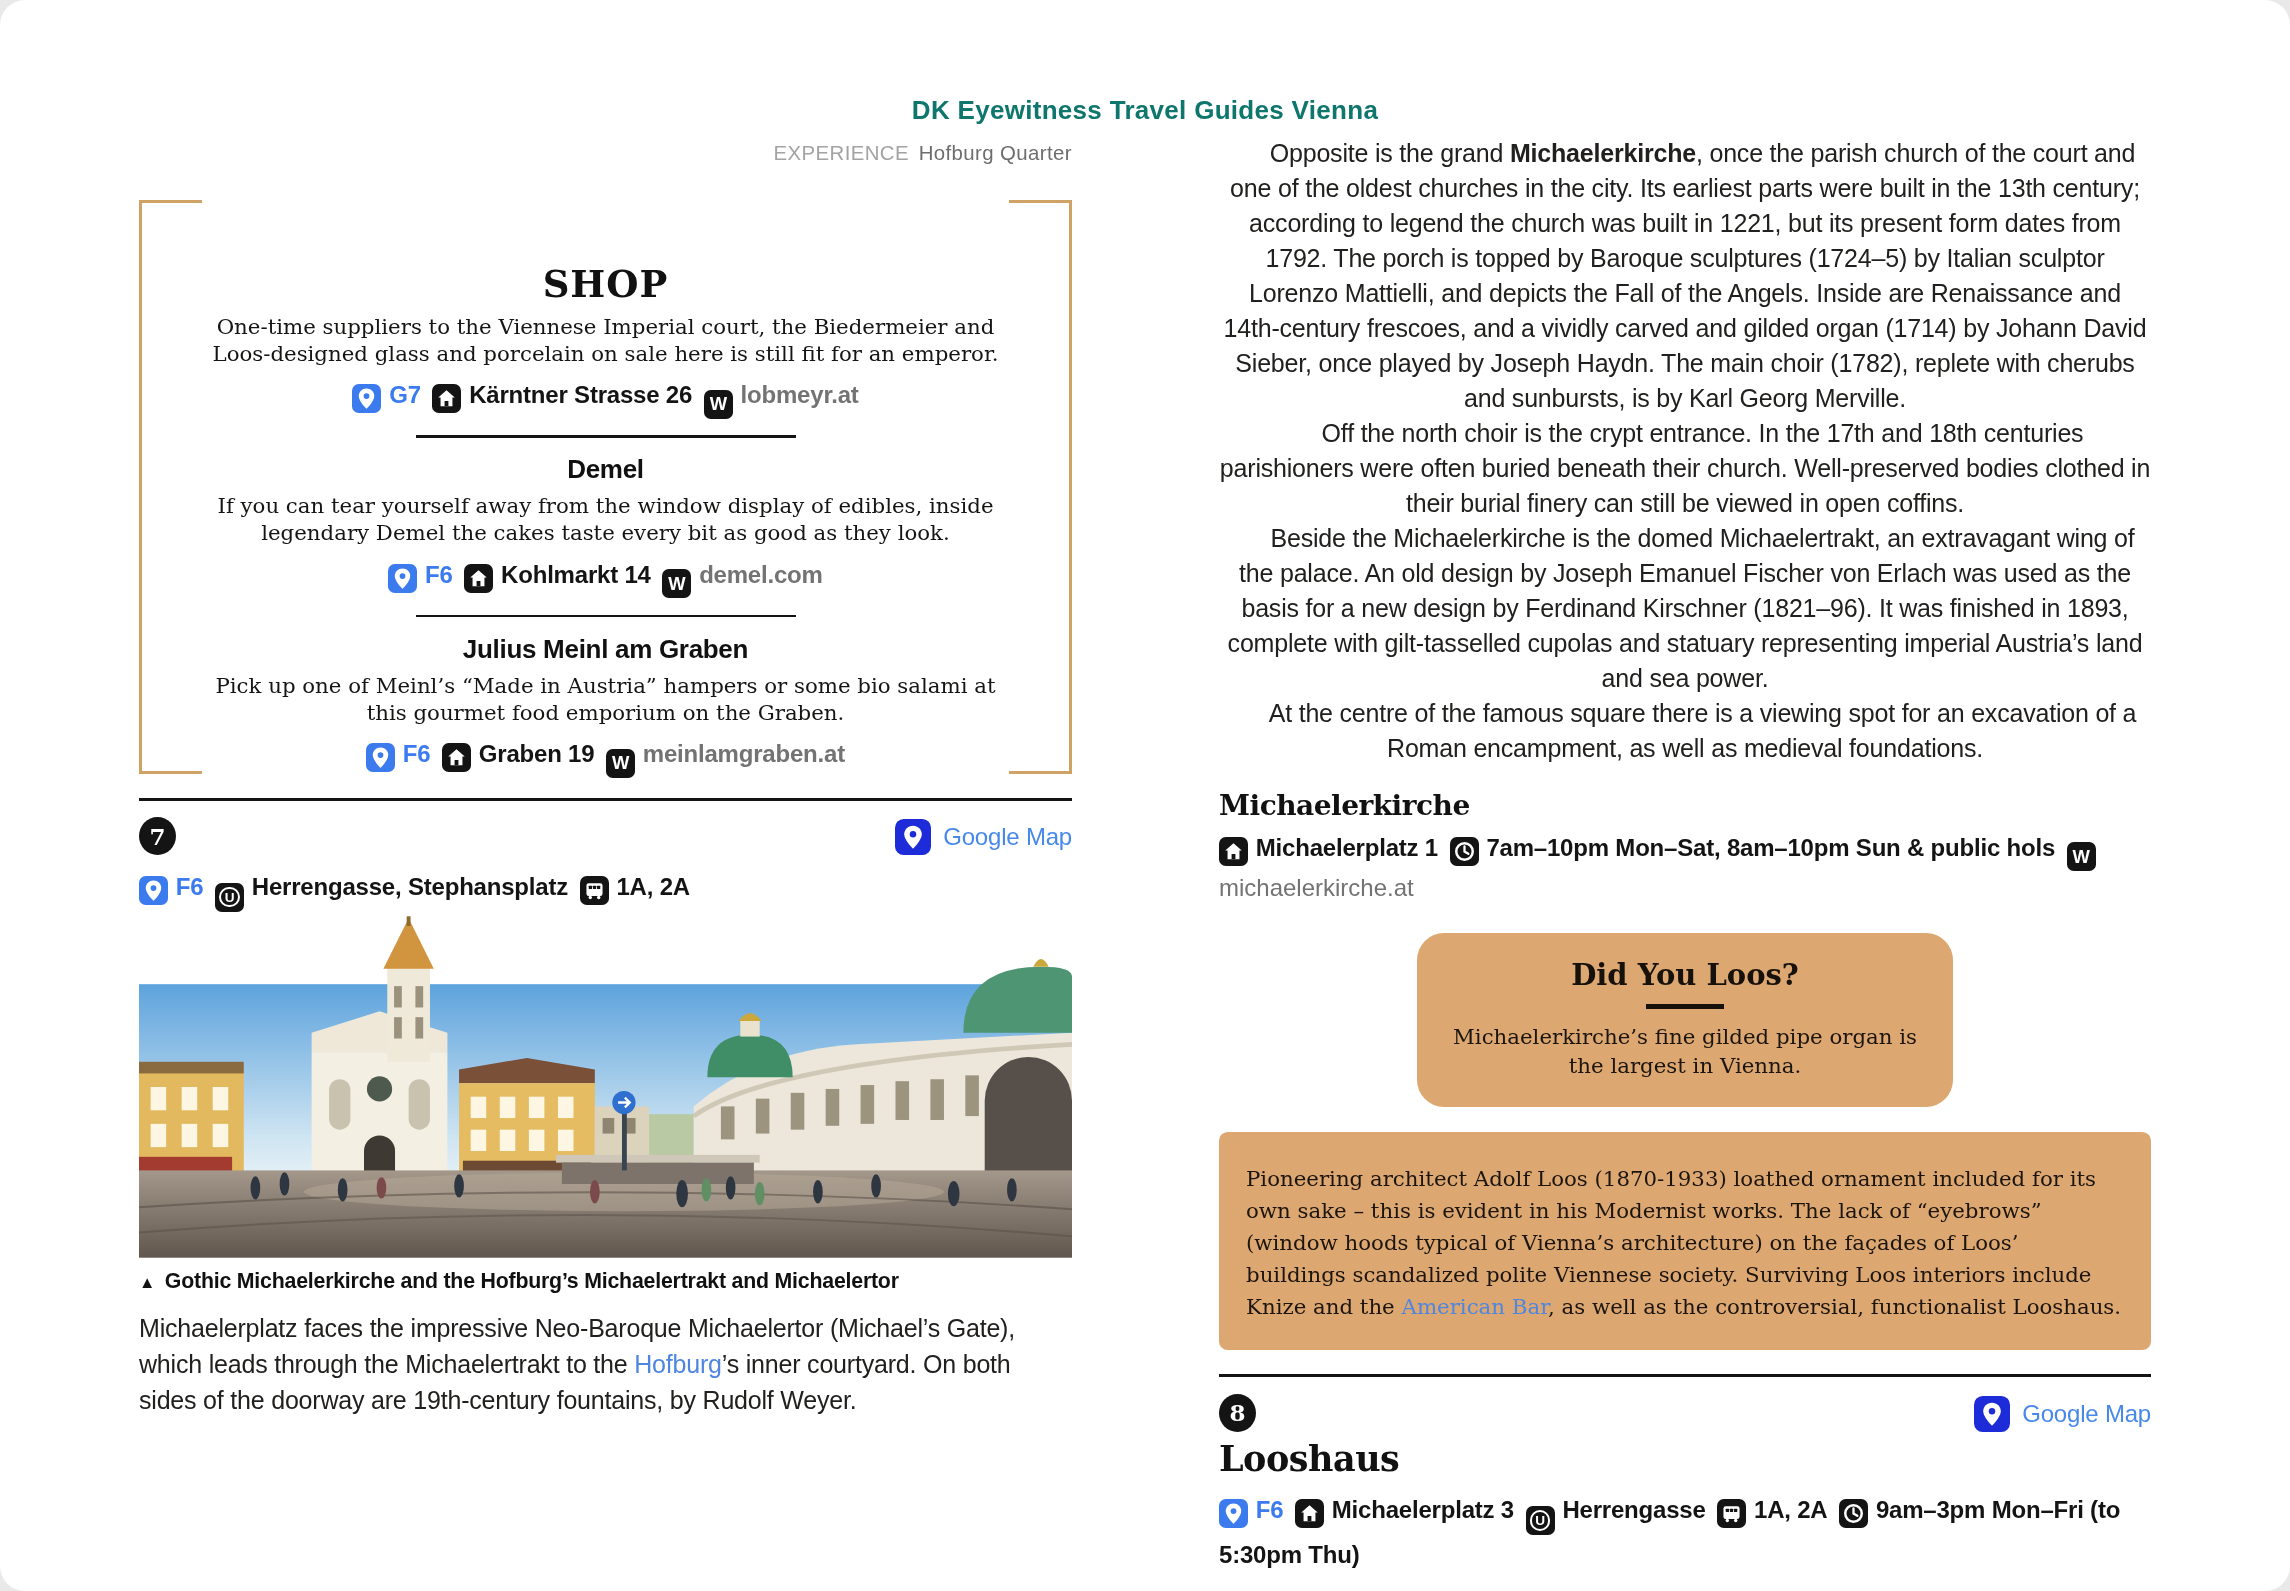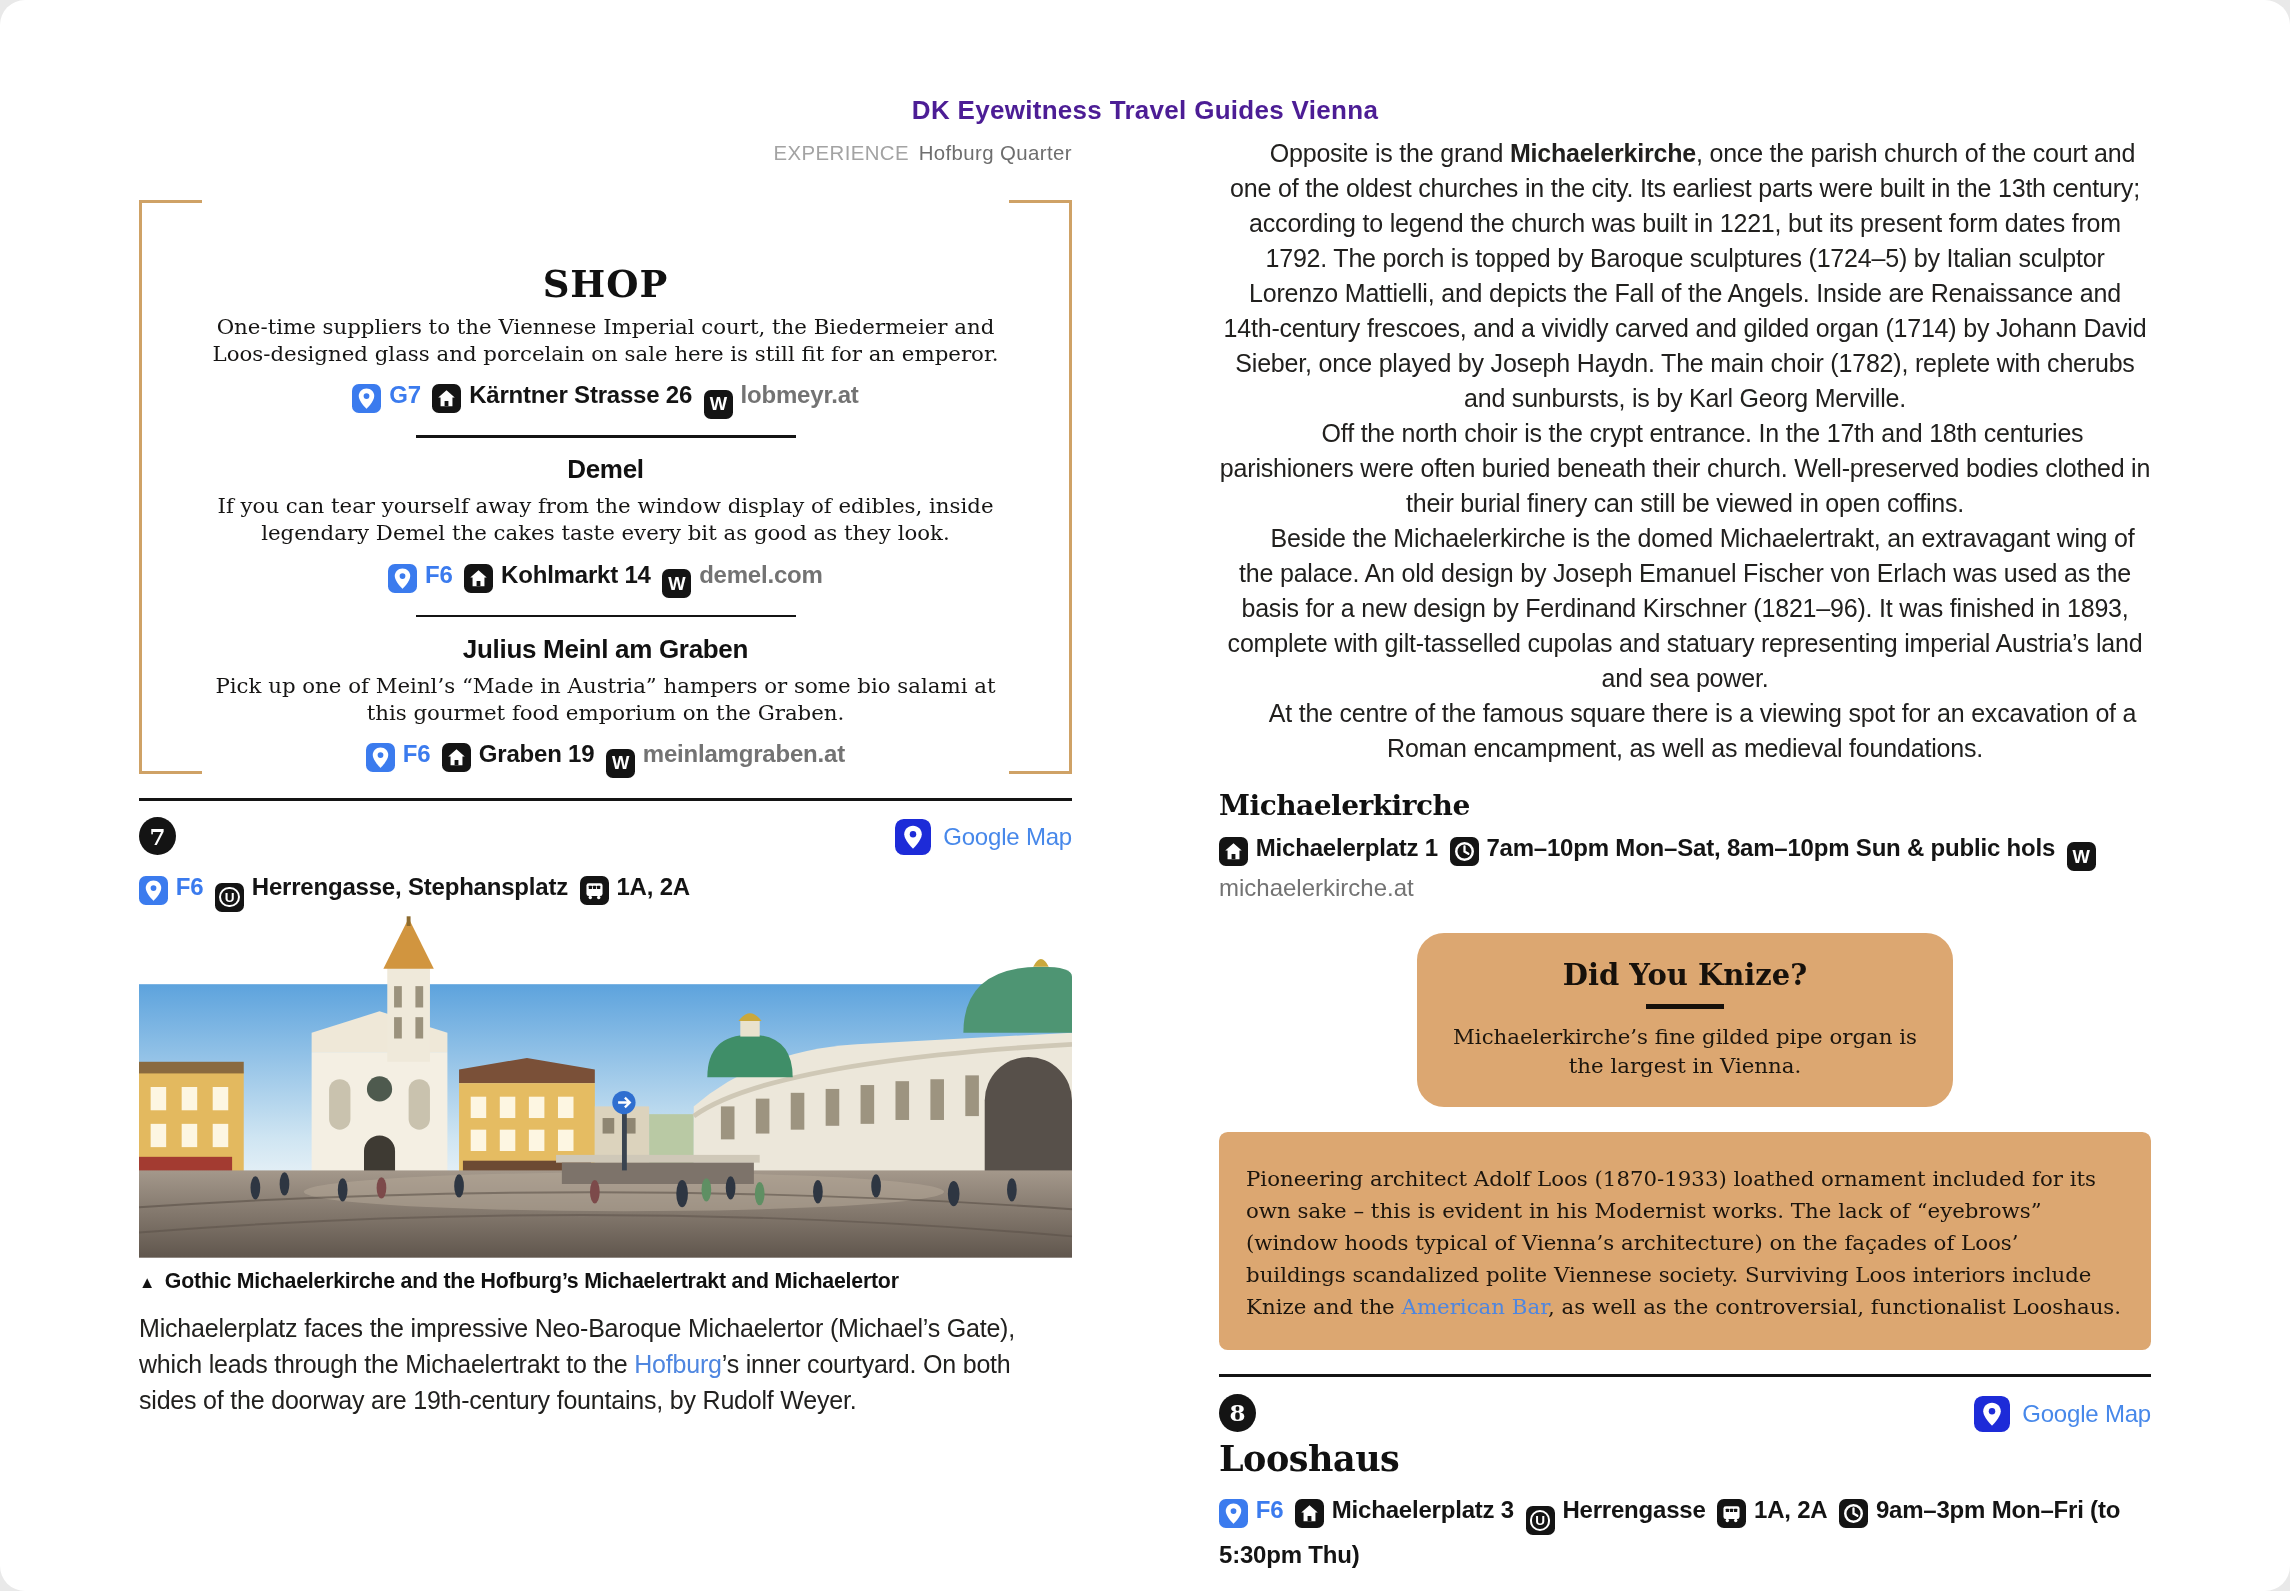--- a/index.html
+++ b/index.html
@@ -7,21 +7,21 @@
   body { font-family:"Liberation Sans", sans-serif; color:#1d1c1a; }
 
   .page {
     position:relative; width:2290px; height:1591px;
     background:#ffffff; border-radius:25px; overflow:hidden;
     margin:0 auto;
   }
 
   .header-title {
     position:absolute; top:95px; left:0; width:100%;
-    text-align:center; font-size:26px; font-weight:bold; color:#4c1d95;
+    text-align:center; font-size:26px; font-weight:bold; color:#0f766e;
     letter-spacing:0.3px;
   }
 
   .columns { position:absolute; top:0; left:139px; display:flex; gap:147px; }
   .col-left  { width:933px; padding-top:142px; }
   .col-right { width:932px; padding-top:136px; }
 
   
   .eyebrow { text-align:right; font-size:20.4px; letter-spacing:0.4px; margin-bottom:35px; }
   .eyebrow .k { color:#a3a3a3; font-weight:normal; margin-right:9.7px; }
@@ -403,21 +403,21 @@
             <svg viewBox="0 0 24 24">
               <use href="#ic-clock"></use>
             </svg>
           </span><span>7am–10pm Mon–Sat, 8am–10pm Sun &amp; public hols</span><span class="chip">
             <span class="w-glyph">W</span>
           </span>
       </div>
       <div class="mini-link"><a class="weblink" style="font-weight:normal" href="#">michaelerkirche.at</a></div>
 
       <div class="dyk">
-        <div class="dyk-title">Did You Knize?</div>
+        <div class="dyk-title">Did You Loos?</div>
         <div class="dyk-bar"></div>
         <div class="dyk-text">Michaelerkirche’s fine gilded pipe organ is the largest in Vienna.</div>
       </div>
 
       <div class="loosbox">
         <div class="txt"><span>Pioneering architect Adolf Loos (1870-1933) loathed ornament included for its own sake – this is evident in his Modernist works. The lack of “eyebrows” (window hoods typical of Vienna’s architecture) on the façades of Loos’ buildings scandalized polite Viennese society. Surviving Loos interiors include Knize and the </span><a class="textlink" href="#">American Bar</a><span>, as well as the controversial, functionalist Looshaus.</span></div>
       </div>
 
       <div class="col-rule"></div>
 

